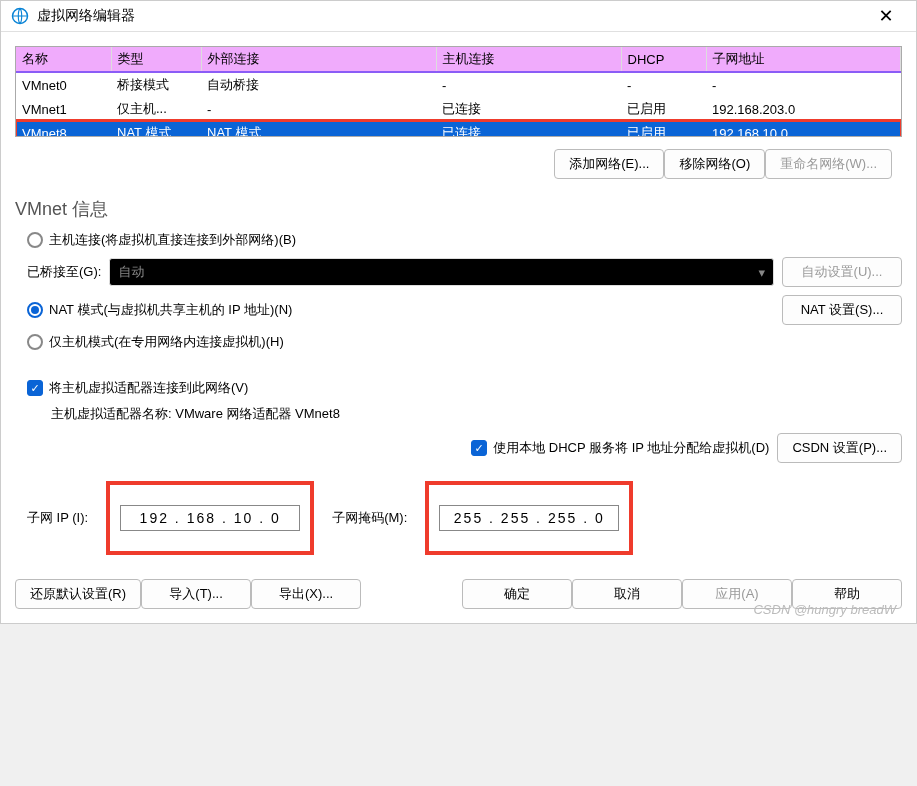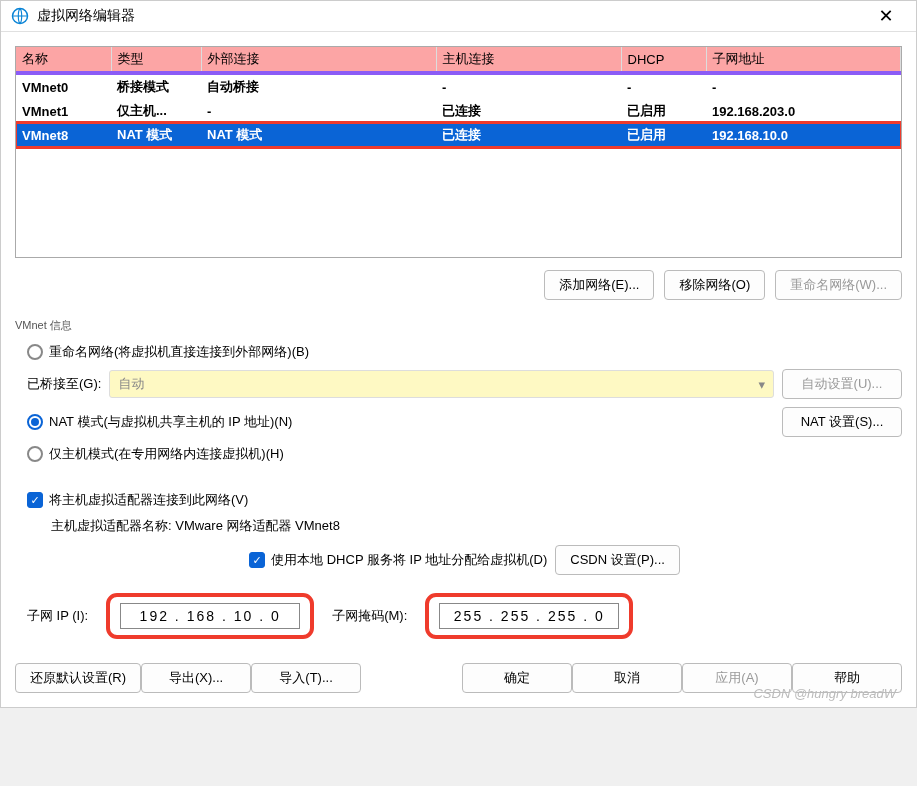--- a/index.html
+++ b/index.html
@@ -1,52 +1,52 @@
 <!DOCTYPE html>
 <html><head>
 <meta charset="utf-8">
 <style>
 * { box-sizing: border-box; margin: 0; padding: 0; }
 body { font-family: "Microsoft YaHei", "Segoe UI", sans-serif; font-size: 13px; background: #f0f0f0; color: #000; }
-.window { width: 917px; height: 708px; background: #fff; border: 1px solid #ccc; display: flex; flex-direction: column; position: relative; }
+.window { width: 917px; height: 624px; background: #fff; border: 1px solid #ccc; display: flex; flex-direction: column; position: relative; }
 .titlebar { display: flex; align-items: center; padding: 6px 10px; border-bottom: 1px solid #e0e0e0; }
 .titlebar .icon-globe { width: 18px; height: 18px; margin-right: 8px; }
 .titlebar .title { flex: 1; font-size: 14px; }
 .titlebar .close { width: 40px; text-align: center; font-size: 18px; line-height: 18px; cursor: pointer; }
 .content { flex: 1; padding: 14px 14px 8px 14px; display: flex; flex-direction: column; overflow: auto; }
 
 .table-wrap { border: 1px solid #aaa; height: 258px; overflow: auto; }
 table { width: 100%; border-collapse: collapse; table-layout: fixed; }
-th, td { text-align: left; padding: 3px 6px; font-size: 13px; white-space: nowrap; overflow: hidden; font-weight: bold; }
-th { border-right: 1px solid #ddd; border-bottom: 4px solid #8b5cf6; font-weight: normal; background: #fca5a5; }
+th, td { text-align: left; padding: 3px 6px; font-size: 13px; white-space: nowrap; overflow: hidden; }
+th { border-right: 1px solid #ddd; border-bottom: 2px solid #8b5cf6; font-weight: normal; background: #f0abfc; }
 tr.selected td { background: #0a64d6; color: #fff; }
 tr.selected-wrap { outline: 3px solid #ef3b2c; outline-offset: -1px; }
 
-.btn-row { display: flex; gap: 10px; justify-content: flex-end; margin: 12px 0 18px 0; }
+.btn-row { display: flex; justify-content: flex-end; margin: 12px 10px 18px 0; }
 button { font-family: inherit; font-size: 13px; padding: 5px 14px; background: #fdfdfd; border: 1px solid #bbb; border-radius: 4px; cursor: pointer; min-width: 100px; }
 button.disabled { color: #999; }
 
-.section-title { color: #555; margin-bottom: 10px; font-size: 11px; }
+.section-title { color: #555; margin-bottom: 10px; font-size: 18px; }
 .radio-row, .check-row { display: flex; align-items: center; margin: 8px 0 8px 12px; gap: 6px; }
 .radio { width: 16px; height: 16px; border-radius: 50%; border: 2px solid #888; display: inline-flex; align-items: center; justify-content: center; flex-shrink: 0; }
 .radio.checked { border-color: #0a64d6; }
 .radio.checked::after { content: ""; width: 8px; height: 8px; border-radius: 50%; background: #0a64d6; }
 .checkbox { width: 16px; height: 16px; border-radius: 3px; border: 1px solid #888; display: inline-flex; align-items: center; justify-content: center; flex-shrink: 0; }
 .checkbox.checked { background: #0a64d6; border-color: #0a64d6; }
 .checkbox.checked::after { content: "✓"; color: #fff; font-size: 11px; line-height: 1; }
 .sub-indent { margin-left: 36px; margin-top: 4px; margin-bottom: 10px; }
 
 .inline-group { display: flex; align-items: center; gap: 6px; }
-.select-disabled { flex: 1; padding: 4px 8px; border: 1px solid #ddd; border-radius: 3px; color: #888; background: #fef9c3; display: flex; justify-content: space-between; align-items: center; gap: 16px; }
+.select-disabled { flex: 1; padding: 4px 8px; border: 1px solid #ddd; border-radius: 3px; color: #888; background: #000000; display: flex; justify-content: space-between; align-items: center; gap: 16px; }
 .right-btn { min-width: 120px; }
 
 .ip-row { display: flex; align-items: center; gap: 18px; margin: 18px 0 6px 12px; }
 .ip-label { }
 .ip-field { border: 1px solid #888; padding: 4px 8px; font-family: "Segoe UI", sans-serif; font-size: 14px; letter-spacing: 2px; width: 180px; text-align: center; }
-.highlight-box { border: 4px solid #ef3b2c; border-radius: 11px; padding: 6px 10px; display: inline-flex; align-items: center; }
+.highlight-box { border: 4px solid #ef3b2c; border-radius: 0; padding: 20px 10px; display: inline-flex; align-items: center; }
 
 .footer { display: flex; padding: 10px 14px 14px 14px; }
 .footer button { min-width: 110px; }
 
 .watermark { position: absolute; right: 20px; bottom: 6px; color: #bbb; font-size: 13px; font-style: italic; pointer-events: none; }
 .line { display: flex; align-items: center; margin: 8px 0 8px 12px; gap: 8px; justify-content: center; }
 </style>
 </head>
 <body>
 
@@ -118,21 +118,21 @@
       <button>添加网络(E)...</button>
       <button>移除网络(O)</button>
       <button class="disabled">重命名网络(W)...</button>
     </div>
 
     <div>
       <div class="section-title">VMnet 信息</div>
 
       <div class="radio-row">
         <span class="radio"></span>
-        <span>重命名网络(将虚拟机直接连接到外部网络)(B)</span>
+        <span>主机连接(将虚拟机直接连接到外部网络)(B)</span>
       </div>
       <div class="line sub-indent">
         <span>已桥接至(G):</span>
         <div class="select-disabled">
           <span>自动</span>
           <span>▾</span>
         </div>
         <button class="disabled right-btn">自动设置(U)...</button>
       </div>
 
@@ -150,21 +150,21 @@
       </div>
 
       <div style="height:12px"></div>
 
       <div class="check-row">
         <span class="checkbox checked"></span>
         <span>将主机虚拟适配器连接到此网络(V)</span>
       </div>
       <div class="sub-indent">主机虚拟适配器名称: VMware 网络适配器 VMnet8</div>
 
-      <div class="line" style="justify-content:center;">
+      <div class="line" style="justify-content:flex-end;">
         <div class="inline-group">
           <span class="checkbox checked"></span>
           <span>使用本地 DHCP 服务将 IP 地址分配给虚拟机(D)</span>
         </div>
         <button class="right-btn">CSDN 设置(P)...</button>
       </div>
 
       <div class="ip-row">
         <span class="ip-label">子网 IP (I):</span>
         <span class="highlight-box">
@@ -174,22 +174,22 @@
         <span class="highlight-box">
           <span class="ip-field">255 . 255 . 255 . 0</span>
         </span>
       </div>
     </div>
 
   </div>
 
   <div class="footer">
     <button>还原默认设置(R)</button>
+    <button>导入(T)...</button>
     <button>导出(X)...</button>
-    <button>导入(T)...</button>
     <div style="flex:1"></div>
     <button>确定</button>
     <button>取消</button>
     <button class="disabled">应用(A)</button>
     <button>帮助</button>
   </div>
 
   <div class="watermark">CSDN @hungry breadW</div>
 </div>
 

